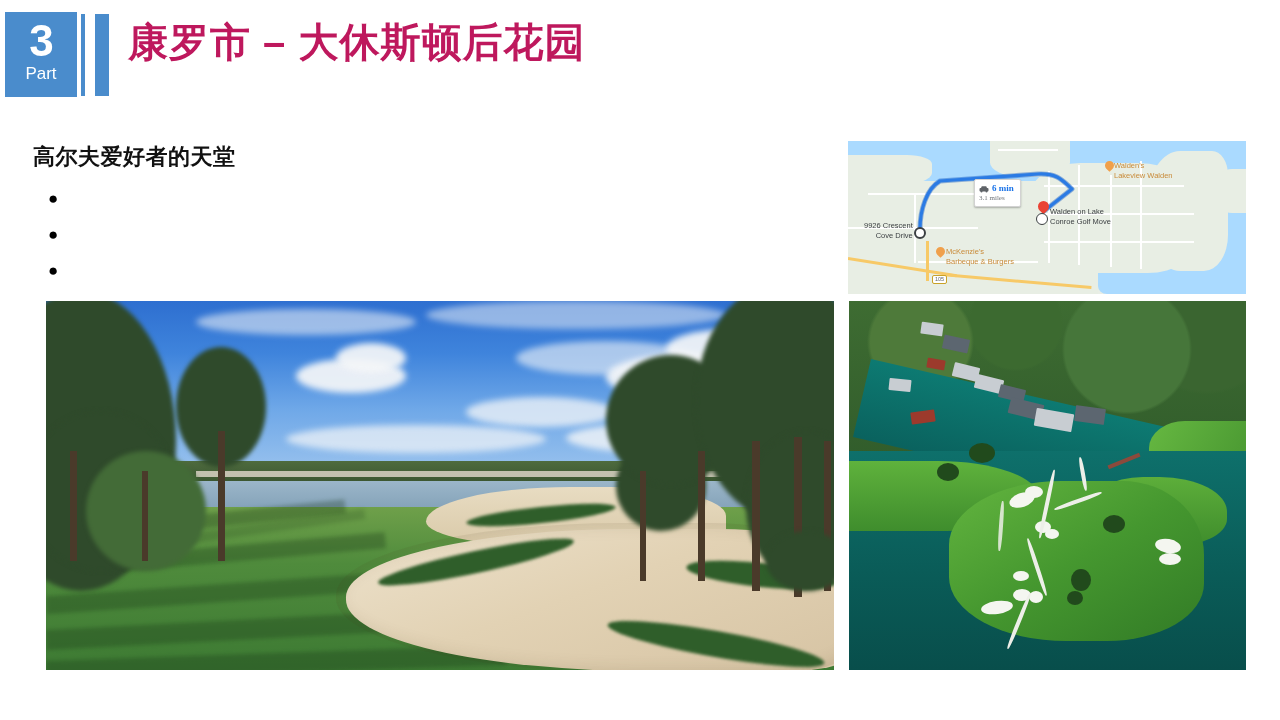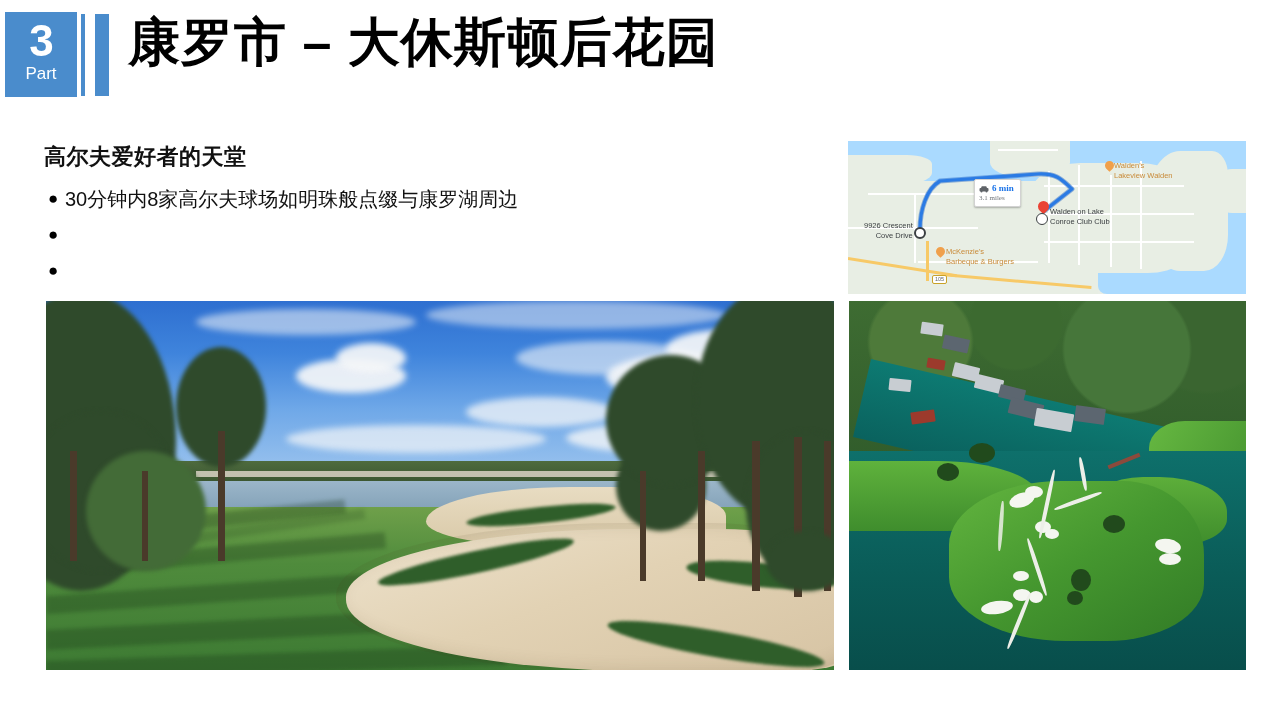--- a/index.html
+++ b/index.html
@@ -17,31 +17,31 @@
   #part-number{
     display:block;font-size:44px;font-weight:bold;line-height:46px;
     padding-top:6px;letter-spacing:-1px;
   }
   #part-word{display:block;font-size:17px;line-height:20px;font-weight:normal;}
   .accent-bar{position:absolute;background:#4A8CCC;}
   #accent-thin{left:81px;top:14px;width:4px;height:82px;}
   #accent-thick{left:95px;top:14px;width:14px;height:82px;}
   #title-main{
     position:absolute;left:128px;top:18px;
-    font-size:52px;font-weight:bold;color:#000000;
+    font-size:40px;font-weight:bold;color:#be185d;
     letter-spacing:1px;white-space:nowrap;line-height:48px;
   }
   #title-sub{
     position:absolute;left:136px;top:72px;
     font-size:25px;font-weight:bold;color:#4A83C0;
     letter-spacing:.5px;white-space:nowrap;line-height:30px;
   }
   
   #content-heading{
-    position:absolute;left:44px;top:142px;
+    position:absolute;left:33px;top:142px;
     font-size:22px;font-weight:bold;color:#111111;
     letter-spacing:.5px;white-space:nowrap;
   }
   #bullet-list{position:absolute;left:48px;top:186px;width:780px;}
   .bullet-row{
     display:flex;align-items:flex-start;margin-bottom:10px;
     font-size:20px;color:#111111;line-height:26px;white-space:nowrap;
   }
   .bullet-dot{
     width:17px;flex:0 0 17px;font-size:17px;line-height:26px;color:#000;
@@ -196,21 +196,20 @@
 
   <div id="title-main">康罗市 – 大休斯顿后花园</div>
 </div>
 
 <div id="content-heading">高尔夫爱好者的天堂</div>
 
 <div id="bullet-list">
 
   <div class="bullet-row">
     <span class="bullet-dot">●</span>
-    <span class="bullet-text">30分钟内8家高尔夫球场如明珠般点缀与康罗湖周边</span>
   </div>
 
   <div class="bullet-row">
     <span class="bullet-dot">●</span>
   </div>
 
   <div class="bullet-row">
     <span class="bullet-dot">●</span>
   </div>
 
@@ -266,21 +265,21 @@
       </svg>
       <span id="route-time">6 min</span>
     </div>
     <div id="route-dist">3.1 miles</div>
   </div>
 
   <div class="marker-dest" style="left:190px;top:60px;"></div>
   <div style="position:absolute;left:188px;top:72px;width:10px;height:10px;border-radius:50%;border:1.6px solid #3C4043;background:#fff;"></div>
   <div class="map-label" style="left:202px;top:66px;">
     <span>Walden on Lake</span><br>
-    <span>Conroe Club Club</span>
+    <span>Conroe Golf Move</span>
   </div>
 
   <div class="marker-orig" style="left:66px;top:86px;"></div>
   <div class="map-label" style="left:16px;top:80px;text-align:right;">
     <span>9926 Crescent</span><br>
     <span>Cove Drive</span>
   </div>
 
   <div class="poi-pin" style="left:257px;top:20px;"></div>
   <div class="map-poi-label" style="left:266px;top:20px;">

